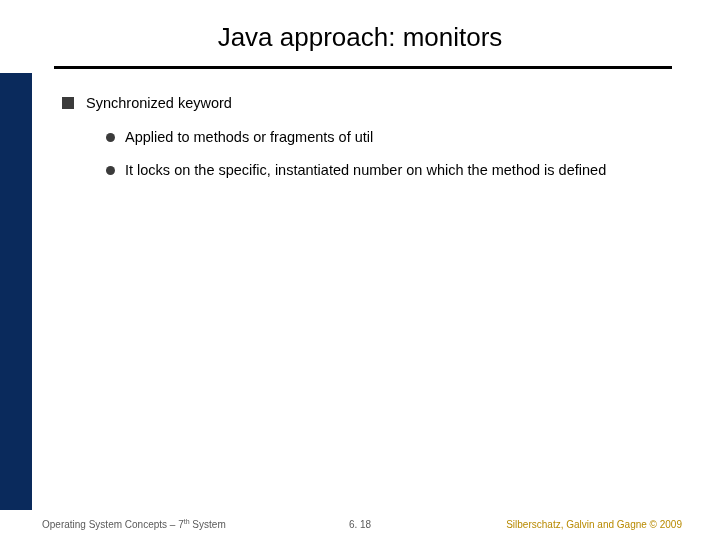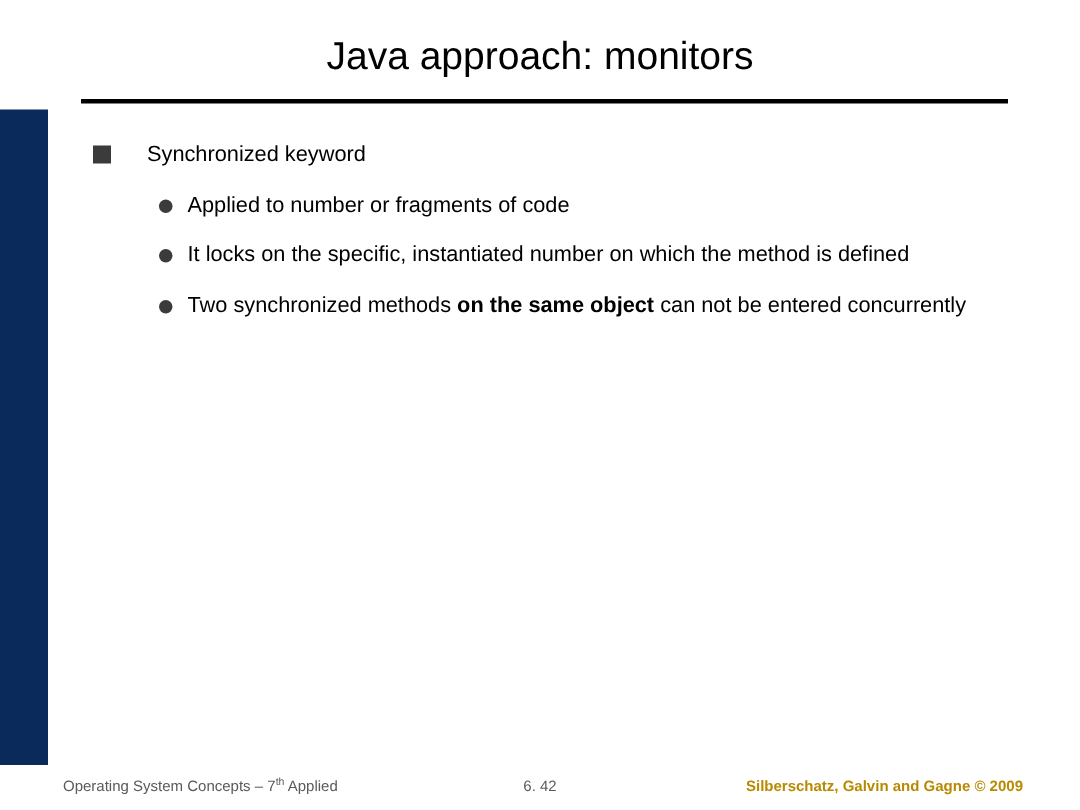--- a/index.html
+++ b/index.html
@@ -2,65 +2,61 @@
 <html><head>
 <meta charset="utf-8">
 <style>
   * { margin: 0; padding: 0; box-sizing: border-box; }
   html, body { width: 720px; height: 540px; font-family: Arial, Helvetica, sans-serif; background: #fff; color: #000; }
   .slide { position: relative; width: 720px; height: 540px; }
   .sidebar { position: absolute; left: 0; top: 73px; width: 32px; height: 437px; background: #0a2a5c; }
   .title { position: absolute; left: 0; top: 22px; width: 720px; text-align: center; font-size: 26px; }
   .hr { position: absolute; left: 54px; top: 66px; width: 618px; height: 3px; background: #000; }
   .content { position: absolute; left: 62px; top: 94px; width: 618px; font-size: 14.5px; line-height: 1.35; }
-  .l1 { display: flex; margin-bottom: 14px; gap: 12px; }
+  .l1 { display: flex; margin-bottom: 14px; }
   .l1 .bullet { width: 12px; height: 12px; background: #3b3b3b; margin-top: 3px; flex: 0 0 12px; margin-right: 12px; }
   .l2 { display: flex; margin: 0 0 14px 44px; }
   .l2 .circ { width: 9px; height: 9px; border-radius: 50%; background: #3b3b3b; margin-top: 5px; flex: 0 0 9px; margin-right: 10px; }
   .l2 .txt { flex: 1; }
   .footer { position: absolute; left: 0; bottom: 10px; width: 720px; display: flex; justify-content: space-between; align-items: flex-end; font-size: 10px; padding: 0 38px 0 42px; }
   .foot-left { color: #5a5a5a; }
   .foot-left sup { font-size: 7px; }
   .foot-center { color: #5a5a5a; position: absolute; left: 50%; transform: translateX(-50%); bottom: 0; }
-  .foot-right { color: #b88a00; text-align: left; font-weight: bold; }
+  .foot-right { color: #b88a00; text-align: left; }
   .bold { font-weight: bold; }
 </style>
 </head>
 <body>
 
 <div class="slide">
   <div class="sidebar"></div>
 
   <div class="title">Java approach: monitors</div>
   <div class="hr"></div>
 
   <div class="content">
 
     <div class="l1">
       <span class="bullet"></span>
       <span class="txt">Synchronized keyword</span>
     </div>
 
     <div class="l2">
       <span class="circ"></span>
-      <span class="txt">Applied to number or fragments of code</span>
+      <span class="txt">Applied to methods or fragments of util</span>
     </div>
 
     <div class="l2">
       <span class="circ"></span>
       <span class="txt">It locks on the specific, instantiated number on which the method is defined</span>
     </div>
 
-    <div class="l2">
-      <span class="circ"></span>
-      <span class="txt"><span>Two synchronized methods </span><span class="bold">on the same object</span><span> can not be entered concurrently</span></span>
-    </div>
 
 
 
   </div>
 
   <div class="footer">
-    <div class="foot-left"><span>Operating System Concepts – 7</span><sup>th</sup><span> Applied</span></div>
-    <div class="foot-center">6. 42</div>
+    <div class="foot-left"><span>Operating System Concepts – 7</span><sup>th</sup><span> System</span></div>
+    <div class="foot-center">6. 18</div>
     <div class="foot-right">Silberschatz, Galvin and Gagne © 2009</div>
   </div>
 </div>
 
 </body></html>

